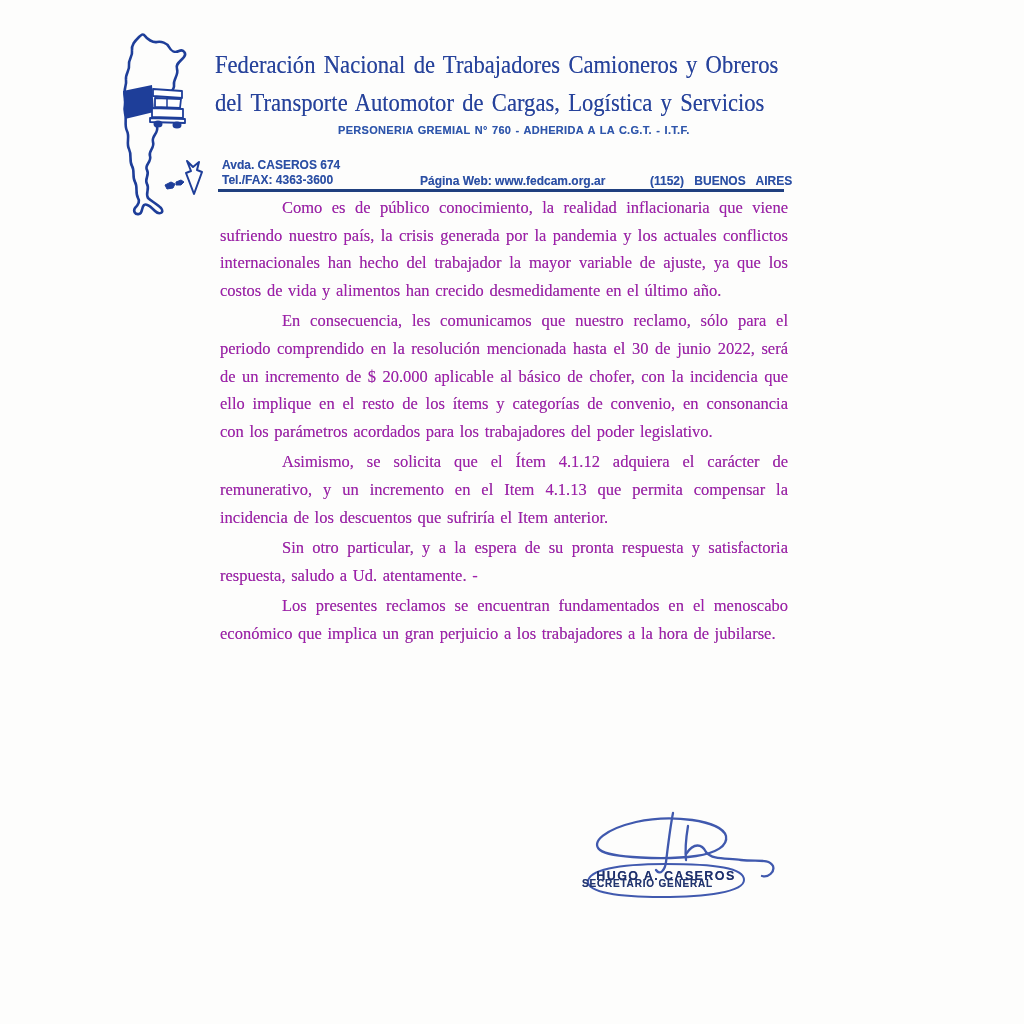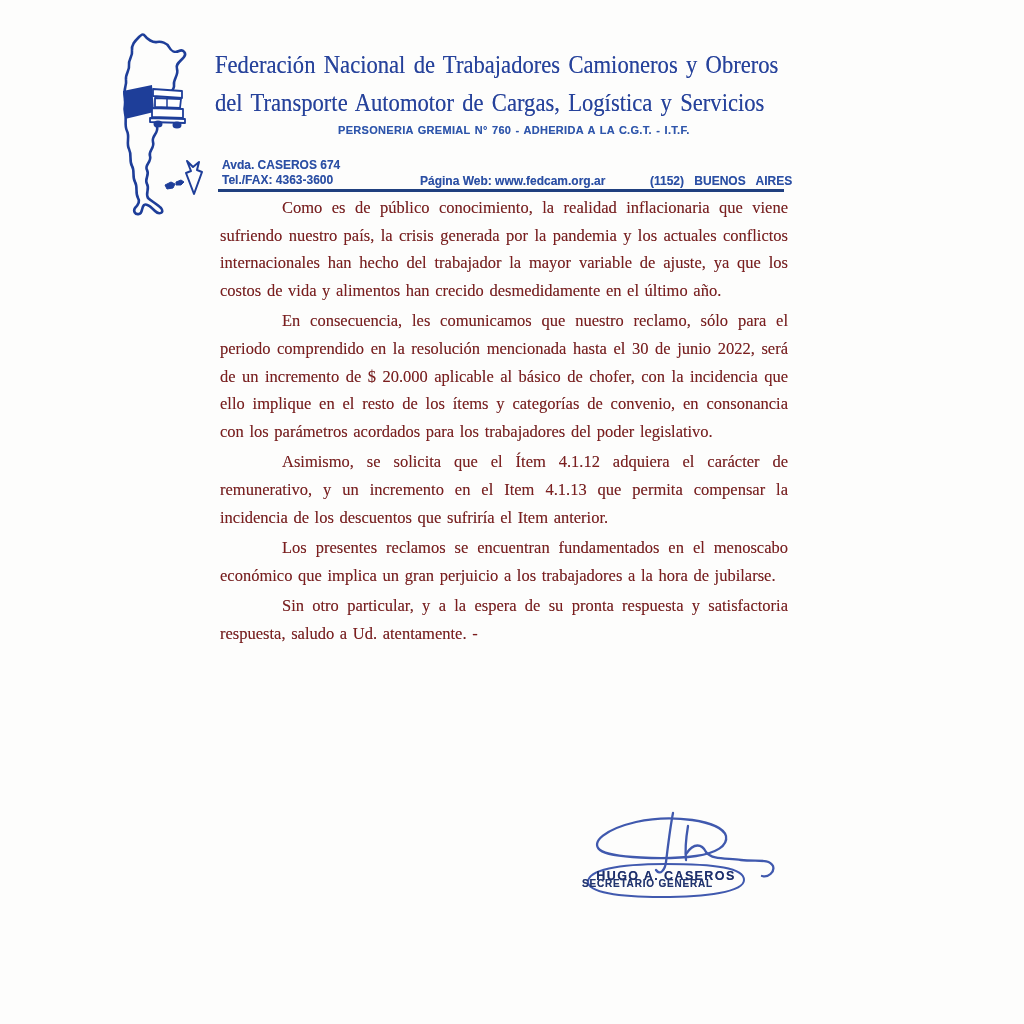--- a/index.html
+++ b/index.html
@@ -52,21 +52,21 @@
 
   .header-rule{
     position:absolute;left:218px;top:189px;
     width:566px;height:2.5px;
     background:#20407f;
   }
 
   
   .letter-body{
     position:absolute;left:220px;top:194px;width:568px;
-    color:#7f1d1d;
+    color:#a21caf;
     font-size:16.5px;line-height:27.6px;
     text-align:justify;
     word-spacing:1.5px;
     text-shadow:0 0 0.6px rgba(44,44,49,0.45);
   }
   .letter-body p{margin:0 0 3px 0;text-indent:62px;}
 
   
   .sig-block{position:absolute;left:576px;top:810px;width:212px;height:104px;}
   .sig-svg{position:absolute;left:0;top:0;}
@@ -155,22 +155,22 @@
   <div class="addr line1">Avda. CASEROS 674</div>
   <div class="addr line2">Tel./FAX: 4363-3600</div>
   <div class="addr web">Página Web: www.fedcam.org.ar</div>
   <div class="addr city">(1152) BUENOS AIRES</div>
   <div class="header-rule"></div>
 
   <div class="letter-body">
     <p>Como es de público conocimiento, la realidad inflacionaria que viene sufriendo nuestro país, la crisis generada por la pandemia y los actuales conflictos internacionales han hecho del trabajador la mayor variable de ajuste, ya que los costos de vida y alimentos han crecido desmedidamente en el último año.</p>
     <p>En consecuencia, les comunicamos que nuestro reclamo, sólo para el periodo comprendido en la resolución mencionada hasta el 30 de junio 2022, será de un incremento de $ 20.000 aplicable al básico de chofer, con la incidencia que ello implique en el resto de los ítems y categorías de convenio, en consonancia con los parámetros acordados para los trabajadores del poder legislativo.</p>
     <p>Asimismo, se solicita que el Ítem 4.1.12 adquiera el carácter de remunerativo, y un incremento en el Item 4.1.13 que permita compensar la incidencia de los descuentos que sufriría el Item anterior.</p>
+    <p>Sin otro particular, y a la espera de su pronta respuesta y satisfactoria respuesta, saludo a Ud. atentamente. -</p>
     <p>Los presentes reclamos se encuentran fundamentados en el menoscabo económico que implica un gran perjuicio a los trabajadores a la hora de jubilarse.</p>
-    <p>Sin otro particular, y a la espera de su pronta respuesta y satisfactoria respuesta, saludo a Ud. atentamente. -</p>
   </div>
 
   <div class="sig-block">
     <svg class="sig-svg" width="212" height="104" viewBox="0 0 212 104">
       <g fill="none" stroke="#4059ae" stroke-width="2.3" stroke-linecap="round">
         <path d="M 150,26 C 145,10 95,4 60,12 C 30,19 14,32 24,40 C 34,48 90,50 120,46 C 140,43 152,36 150,26"></path>
         <path d="M 97,3 C 94,18 92,36 90,52 C 89,60 84,66 80,60"></path>
         <path d="M 112,16 C 110,28 109,40 110,50"></path>
         <path d="M 110,44 C 118,32 126,34 130,42 C 136,50 150,48 165,50 C 180,52 193,48 197,56 C 199,62 192,68 186,66"></path>
         <path stroke-width="2" d="M 12,72 C 12,60 42,54 89,54 C 140,54 168,58 168,70 C 168,82 130,87 85,87 C 42,87 12,82 12,72"></path>

